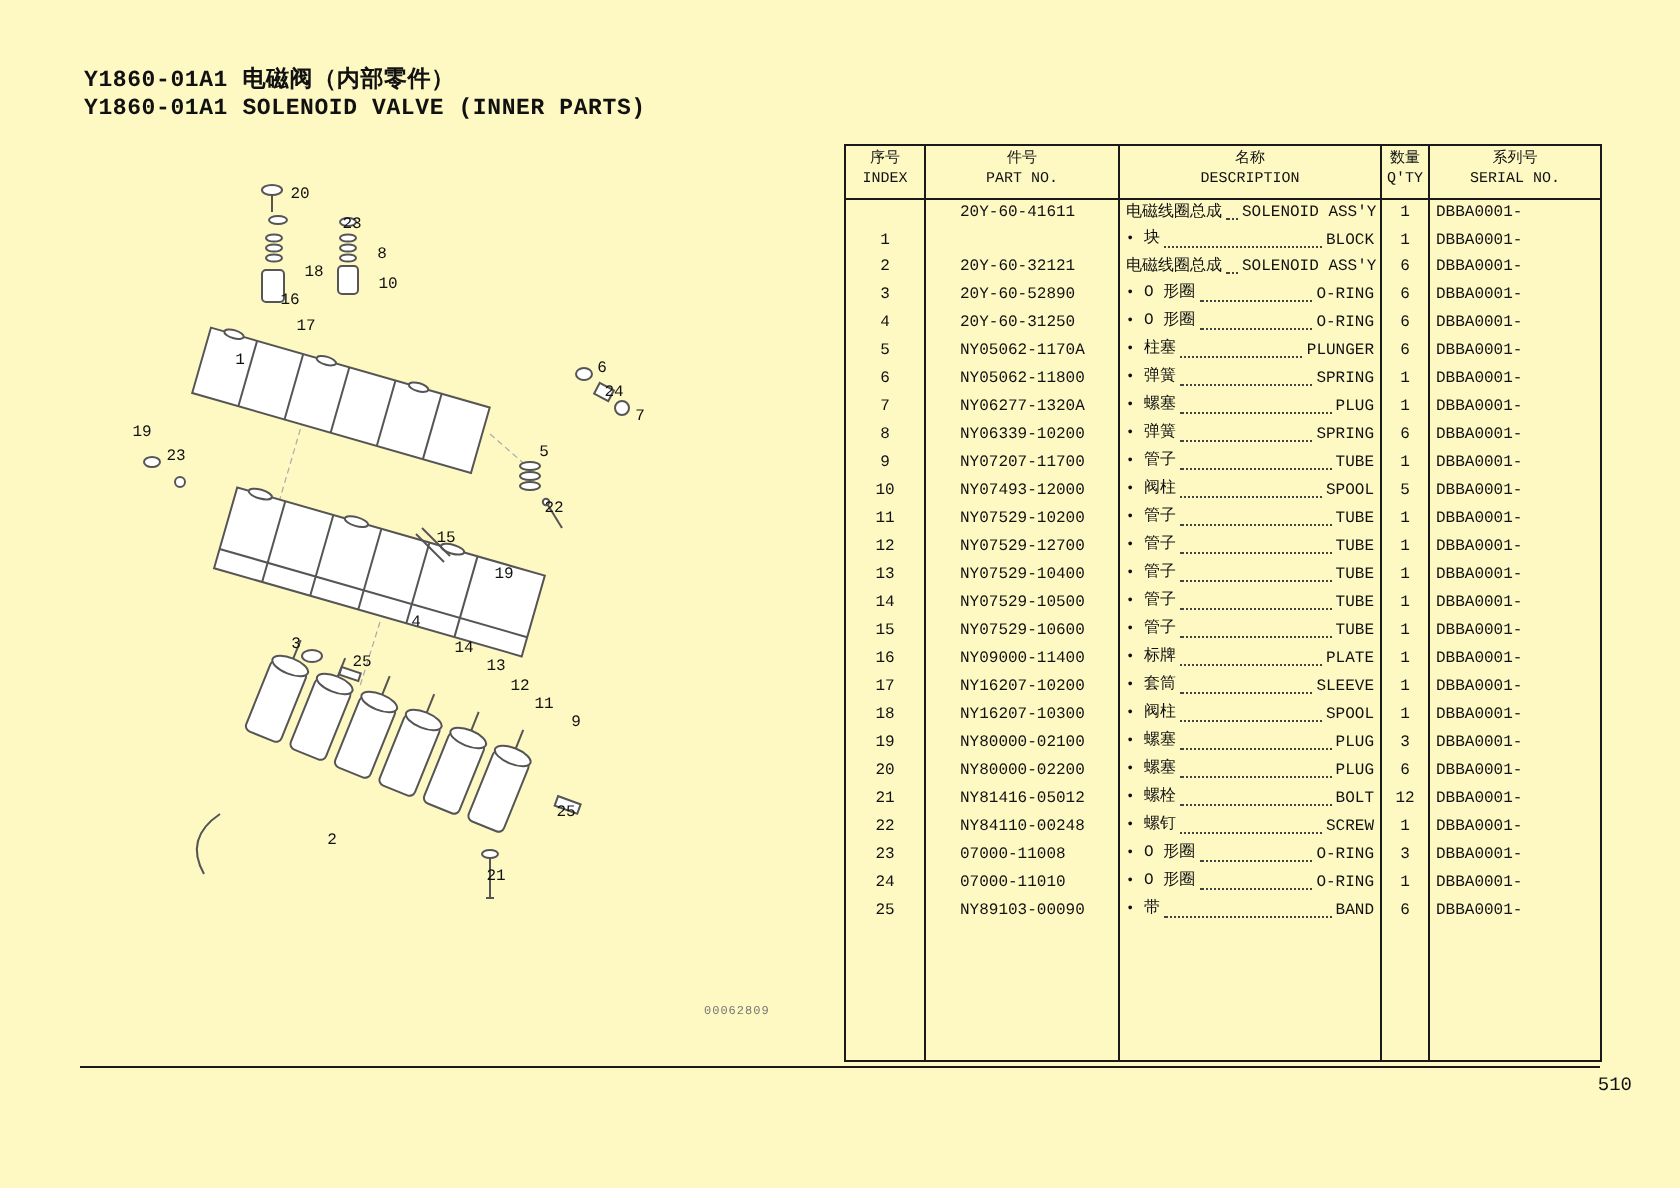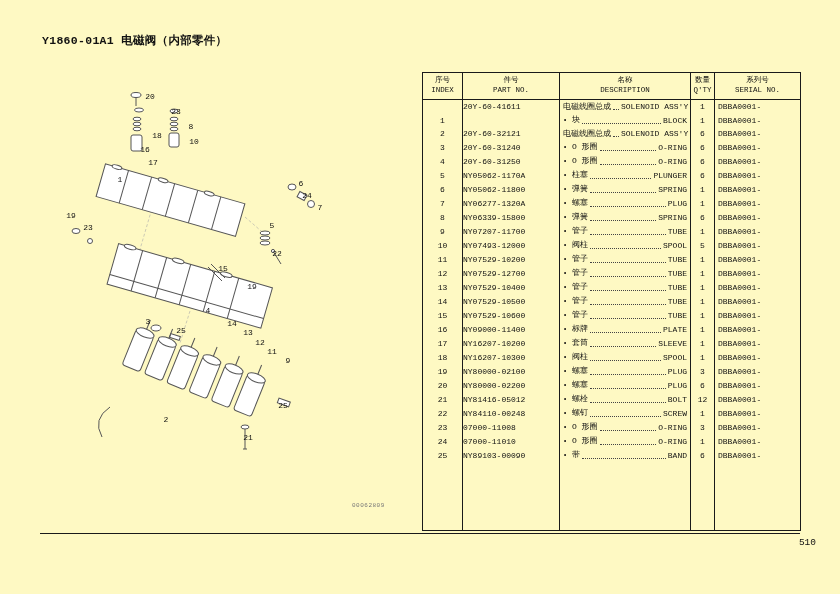--- a/index.html
+++ b/index.html
@@ -14,41 +14,42 @@
   .diagram-wrap svg text { font:8px "Liberation Mono","DejaVu Sans Mono",monospace; fill:#111; text-anchor:middle; }
   .diagram-code { position:absolute; left:352px; top:502px; font-size:6px; color:#777; letter-spacing:0.5px; }
 
   table.parts-table { position:absolute; left:422px; top:72px; width:378px; height:459px; border-collapse:collapse; table-layout:fixed; border:1px solid #1a1a1a; font-size:8px; }
   .parts-table th, .parts-table td { overflow:hidden; white-space:nowrap; vertical-align:middle; }
   .parts-table th + th, .parts-table td + td { border-left:1px solid #1a1a1a; }
   .parts-table thead th { border-bottom:1px solid #1a1a1a; font-weight:normal; text-align:center; padding:3px 0 4px; }
   .parts-table thead th span { display:block; font-size:7.5px; line-height:9.5px; }
   .parts-table tr.r td { height:13px; line-height:13px; }
   .c-index { text-align:center; }
-  .c-part  { padding:0 0 0 0; }
+  .c-part  { padding:0 0 0 17px; }
   .c-desc  { padding:0 3px; }
   .c-qty   { text-align:center; }
   .c-serial{ padding:0 0 0 3px; }
   .desc-wrap { display:flex; align-items:flex-end; }
   .desc-wrap .cn { flex:none; }
   .desc-wrap .blt { font-size:7px; }
   .desc-wrap .leader { flex:1 1 auto; min-width:6px; border-bottom:1px dotted #444; margin:0 2px 3px; }
   .desc-wrap .en { flex:none; }
 
   .footer-rule { position:absolute; left:40px; top:533px; width:760px; border-top:1px solid #1a1a1a; }
   .footer-left { position:absolute; left:42px; top:538px; font-size:8.5px; letter-spacing:0.2px; }
   .footer-right { position:absolute; right:24px; top:537px; font-size:9.5px; }
 </style>
 </head>
 <body>
 
 <div class="page">
 
   <div class="titles">
     <div>Y1860-01A1 电磁阀（内部零件）</div>
+    <div>Y1860-01A1 SOLENOID VALVE (INNER PARTS)</div>
   </div>
 
   <div class="diagram-wrap">
     <svg width="340" height="440" viewBox="0 0 340 440">
 
       <g stroke="#aaa" stroke-width="0.6" stroke-dasharray="3 2" fill="none">
         <line x1="120" y1="96" x2="96" y2="178"></line>
         <line x1="205" y1="132" x2="228" y2="152"></line>
         <line x1="150" y1="226" x2="140" y2="258"></line>
       </g>
@@ -254,21 +255,21 @@
               <span class="cn">电磁线圈总成</span>
               <span class="leader"></span>
               <span class="en">SOLENOID ASS'Y</span>
             </span>
           </td>
           <td class="c-qty">6</td>
           <td class="c-serial">DBBA0001-</td>
         </tr>
         <tr class="r">
           <td class="c-index">3</td>
-          <td class="c-part">20Y-60-31240</td>
+          <td class="c-part">20Y-60-52890</td>
           <td class="c-desc">
             <span class="desc-wrap">
               <span class="cn"><span class="blt">•</span> O 形圈</span>
               <span class="leader"></span>
               <span class="en">O-RING</span>
             </span>
           </td>
           <td class="c-qty">6</td>
           <td class="c-serial">DBBA0001-</td>
         </tr>
@@ -319,21 +320,21 @@
               <span class="cn"><span class="blt">•</span> 螺塞</span>
               <span class="leader"></span>
               <span class="en">PLUG</span>
             </span>
           </td>
           <td class="c-qty">1</td>
           <td class="c-serial">DBBA0001-</td>
         </tr>
         <tr class="r">
           <td class="c-index">8</td>
-          <td class="c-part">NY06339-15800</td>
+          <td class="c-part">NY06339-10200</td>
           <td class="c-desc">
             <span class="desc-wrap">
               <span class="cn"><span class="blt">•</span> 弹簧</span>
               <span class="leader"></span>
               <span class="en">SPRING</span>
             </span>
           </td>
           <td class="c-qty">6</td>
           <td class="c-serial">DBBA0001-</td>
         </tr>

